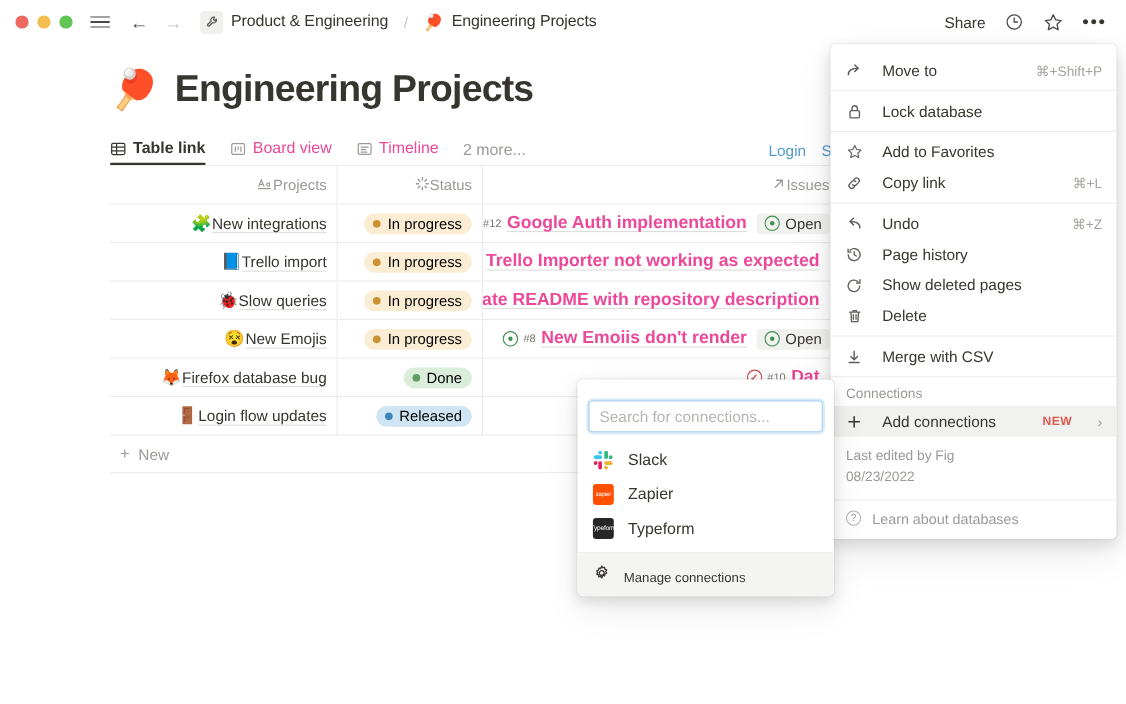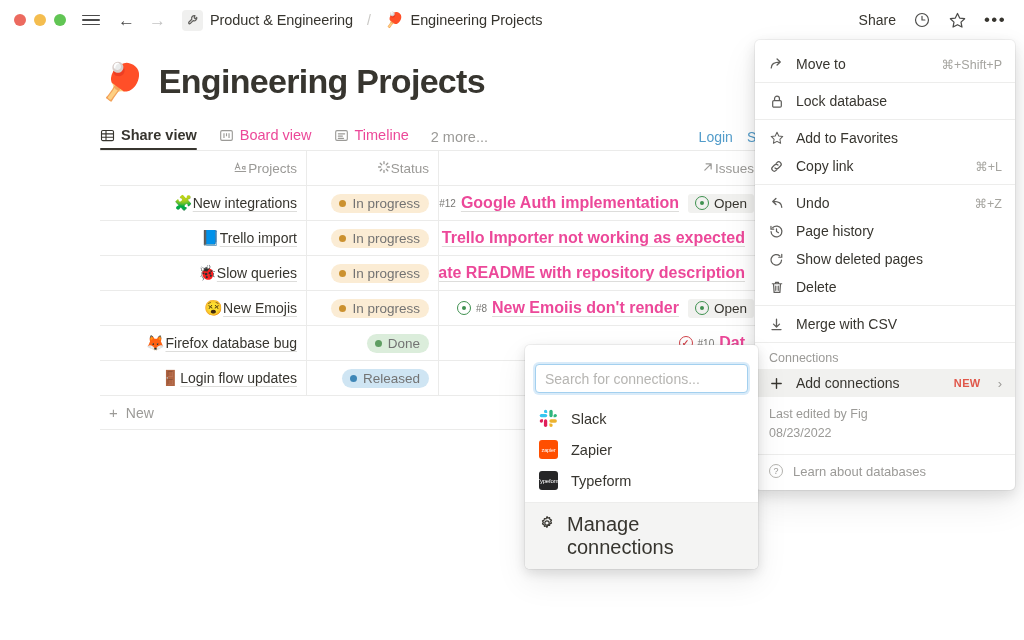--- a/index.html
+++ b/index.html
@@ -69,21 +69,21 @@
   .thead .tcell { color: #9b9a97; font-size: 13.5px; }
   .tcell { display:flex; align-items:center; padding: 0 9px;
     border-right: 1px solid #ebebea; font-size: 14px; color: #37352f; overflow: hidden; white-space: nowrap; justify-content: flex-end; }
   .c-proj { width: 207px; }
   .c-stat { width: 132px; }
   .c-issue { flex: 1; border-right: none; }
   .cellemoji { font-size: 15px; }
   .proj-name { text-decoration: underline; text-decoration-color: #dddddb; text-underline-offset: 3px; }
 
   .pill { display:inline-flex; align-items:center; gap: 6px; border-radius: 11px;
-    padding: 2px 9px 2px 8px; font-size: 13.5px; color: #737373; }
+    padding: 2px 9px 2px 8px; font-size: 13.5px; color: #000000; }
   .pill .dot { width: 7px; height: 7px; border-radius: 50%; display:inline-block; }
   .pill.inprog { background: #fbecd4; } .pill.inprog .dot { background: #cb912f; }
   .pill.done { background: #dbeddb; } .pill.done .dot { background: #5f9e62; }
   .pill.released { background: #cfe5f3; } .pill.released .dot { background: #3f87b7; }
 
   .issue { display:flex; align-items:center; gap: 5px; margin-right: 9px; }
   .issue .num { color: #787774; font-size: 10px; }
   .issue .ttl { font-weight: 600; font-size: 16px; color: #ec4899;
     text-decoration: underline; text-decoration-color: #dddddb; text-underline-offset: 3px; }
   .oc { width: 14px; height: 14px; border-radius: 50%; border: 1.6px solid #3f9150;
@@ -106,21 +106,21 @@
   .sm b { color: #37352f; font-size: 14px; font-weight: 600; letter-spacing: 0; margin-left: 5px; }
 
   
   .ctxmenu {
     position: absolute; left: 755px; top: 40px; width: 260px;
     background: #ffffff; border-radius: 5px;
     box-shadow: 0 0 0 1px rgba(15,15,15,0.05), 0 5px 14px rgba(15,15,15,0.12), 0 14px 36px rgba(15,15,15,0.08);
     padding: 6px 0 0 0; z-index: 30; font-size: 14px;
   }
   .mgroup { padding: 4px 0; border-bottom: 1px solid #ededec; }
-  .mitem { display:flex; align-items:center; gap: 11px; padding: 6px 13px;
+  .mitem { display:flex; align-items:center; gap: 17px; padding: 6px 13px;
     color: #37352f; cursor: pointer; }
   .mitem .mi-ic { width: 17px; display:flex; align-items:center; justify-content:center; color:#5f5e5b; }
   .mitem .mlabel { flex: 1; white-space: nowrap; }
   .mitem .mkey { color: #a5a49f; font-size: 12.5px; }
   .mhdr { padding: 8px 14px 4px; color: #9b9a97; font-size: 12.5px; }
   .mitem.hl { background: #f1f1ef; }
   .badge-new { color: #e0574a; font-size: 11px; font-weight: 600; letter-spacing: 0.4px; margin-right: 6px; }
   .chev { color: #9b9a97; font-size: 13px; }
   .mfoot { padding: 8px 14px 10px; color: #9b9a97; font-size: 12.5px; line-height: 1.55; border-bottom: 1px solid #ededec;}
   .mlearn { display:flex; align-items:center; gap: 10px; padding: 9px 14px 11px; color:#9b9a97; font-size: 13px; cursor:pointer;}
@@ -138,22 +138,22 @@
   .srch { width: 100%; height: 29px; border-radius: 4px; border: 1px solid #a3d0ef;
     box-shadow: 0 0 0 2px rgba(84,164,228,0.22); padding: 0 9px; font-size: 14px;
     color: #37352f; outline: none; font-family: "Liberation Sans", sans-serif; background:#fff; }
   .srch::placeholder { color: #b6b5b2; }
   .cgroup { padding: 2px 0 6px; border-bottom: 1px solid #ededec; }
   .citem { display:flex; align-items:center; gap: 13px; padding: 6px 14px; cursor:pointer; font-size: 14.5px; color:#37352f; }
   .logo { width: 19px; height: 19px; border-radius: 3px; flex:none; display:flex;
     align-items:center; justify-content:center; font-size: 8px; color:#fff; overflow:hidden; }
   .logo.typeform { background: #262627; font-size: 6px; letter-spacing:-0.2px; }
   .logo.zapier { background: #ff4f00; font-size: 5.5px; letter-spacing:-0.2px; }
-  .cfoot { display:flex; align-items:flex-start; gap: 12px; padding: 10px 14px;
-    font-size: 20px; color:#37352f; background:#f4f4f3; cursor:pointer;
+  .cfoot { display:flex; align-items:flex-end; gap: 12px; padding: 10px 14px;
+    font-size: 12px; color:#37352f; background:#f4f4f3; cursor:pointer;
     border-radius: 0 0 5px 5px; }
 </style>
 </head>
 <body>
 
 <div class="app">
 
   <div class="titlebar">
     <div class="lights">
       <span class="light red"></span>
@@ -209,21 +209,21 @@
     </div>
 
     <div class="viewbar">
       <div class="vtab active">
         <span class="gi">
           <svg width="15" height="15" viewBox="0 0 16 16" fill="none" stroke="#37352f" stroke-width="1.2">
             <rect x="1.6" y="2.6" width="12.8" height="10.8" rx="1.5"></rect>
             <path d="M1.6 6.2h12.8M1.6 9.8h12.8M6.4 2.6v10.8"></path>
           </svg>
         </span>
-        <span>Share view</span>
+        <span>Table link</span>
       </div>
       <div class="vtab">
         <span class="gi">
           <svg width="15" height="15" viewBox="0 0 16 16" fill="none" stroke="#9b9a97" stroke-width="1.2">
             <rect x="1.8" y="2.8" width="12.4" height="10.4" rx="1.4"></rect>
             <path d="M5.3 5.6v5M8 5.6v3.2M10.7 5.6v5"></path>
           </svg>
         </span>
         <span>Board view</span>
       </div>

